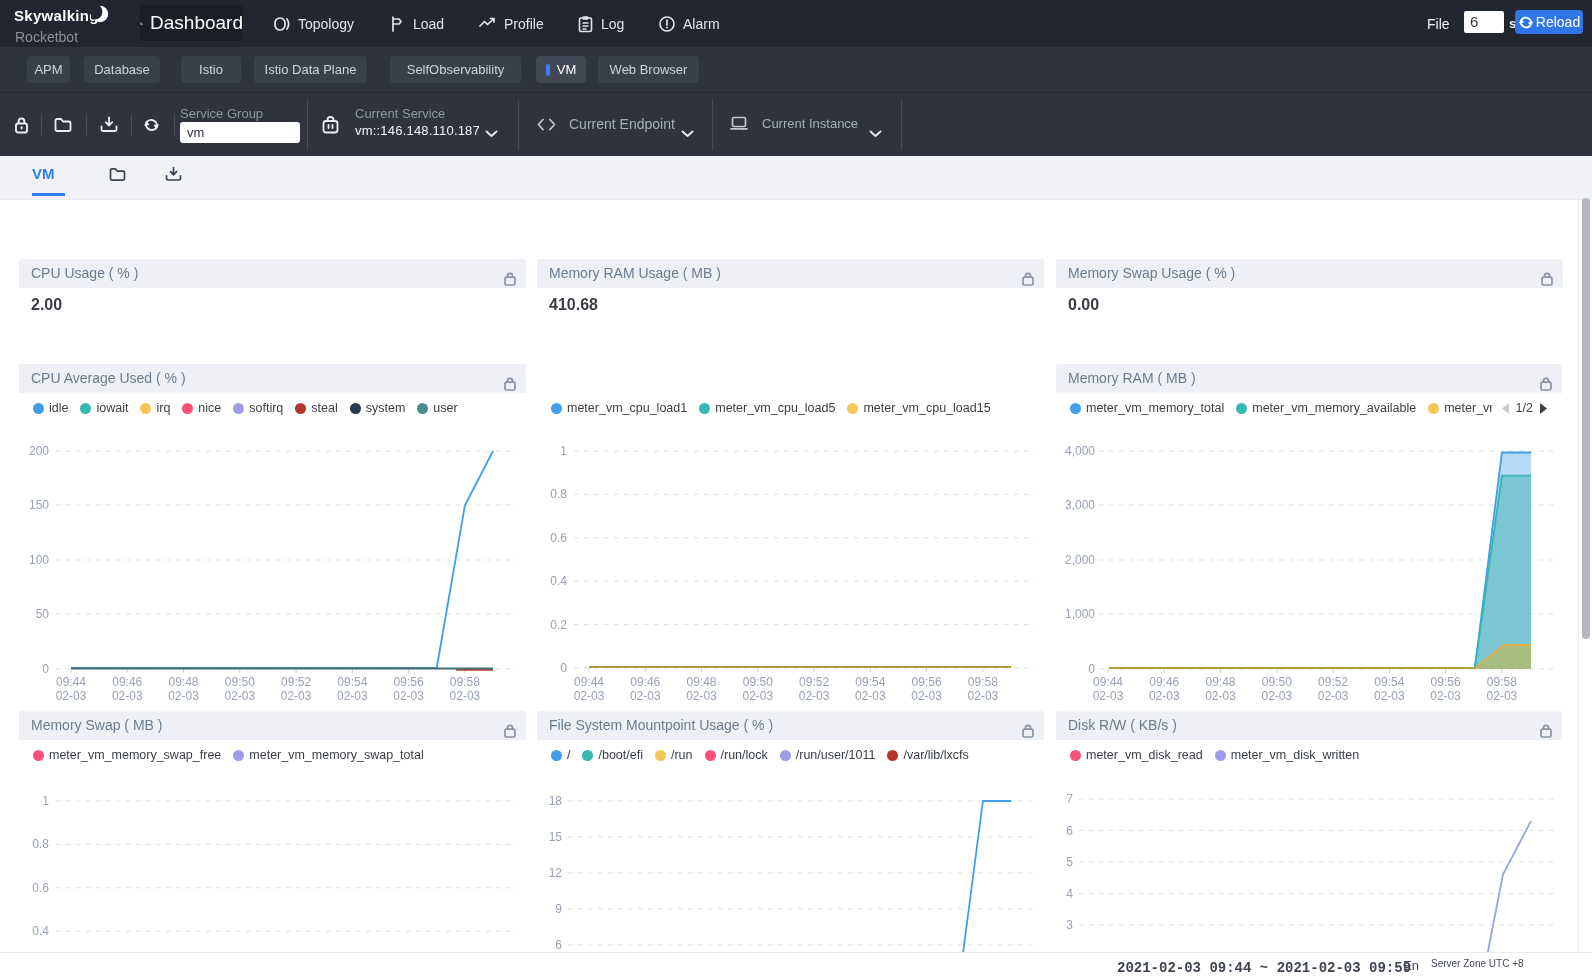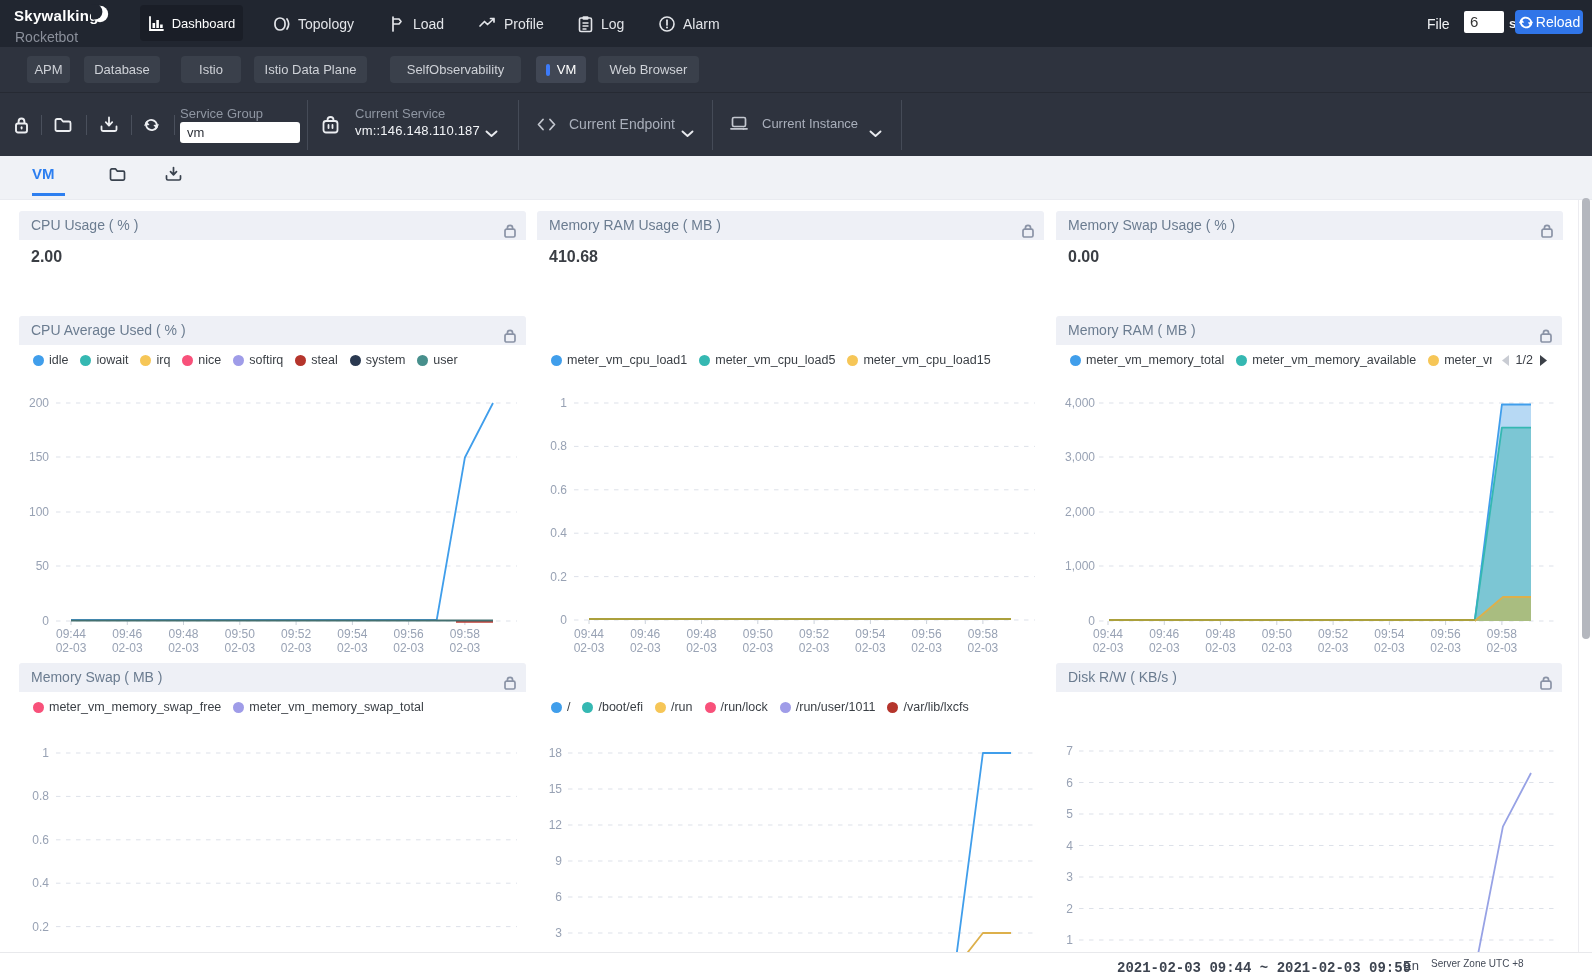--- a/index.html
+++ b/index.html
@@ -3,40 +3,40 @@
 <style>
 * { box-sizing: border-box; margin:0; padding:0; }
 html,body { width:1592px; height:980px; overflow:hidden; }
 body { font-family:"Liberation Sans",sans-serif; background:#fff; position:relative; }
 .abs { position:absolute; }
 
 .topbar { position:absolute; left:0; top:0; width:1592px; height:47px; background:#212630; }
 .logo-title { position:absolute; left:14px; top:7px; color:#fff; font-size:15px; font-weight:bold; letter-spacing:0.3px; }
 .logo-sub { position:absolute; left:15px; top:29px; color:#8b909b; font-size:14px; }
 .navitem { position:absolute; top:0; height:47px; display:flex; align-items:center; gap:7px; color:#e3e5e9; font-size:14px; }
-.navbtn { position:absolute; left:140px; top:5px; width:103px; height:36px; background:#1a1e27; border-radius:4px; display:flex; align-items:center; justify-content:center; gap:7px; color:#fff; font-size:13px; }
+.navbtn { position:absolute; left:140px; top:5px; width:103px; height:36px; background:#1a1e27; border-radius:4px; display:flex; align-items:center; justify-content:center; gap:7px; color:#fff; font-size:19px; }
 .auto-label { position:absolute; left:1427px; top:0; height:47px; display:flex; align-items:center; color:#f2f3f5; font-size:14px; }
 .auto-input { position:absolute; left:1464px; top:11px; width:40px; height:22px; background:#fff; border-radius:2px; font-size:15px; color:#333; padding-left:6px; line-height:22px; }
 .auto-s { position:absolute; left:1509px; top:0; height:47px; display:flex; align-items:center; color:#f2f3f5; font-size:13px; font-weight:bold; }
 .reload-btn { position:absolute; left:1515px; top:10px; width:68px; height:24px; background:#3075e8; border-radius:4px; display:flex; align-items:center; justify-content:center; gap:2px; color:#fff; font-size:14px; }
 
 .tabbar { position:absolute; left:0; top:47px; width:1592px; height:45px; background:#2e333e; }
 .pill { position:absolute; top:9px; height:27px; background:#3a404b; border-radius:4px; color:#ced1d7; font-size:13px; display:flex; align-items:center; justify-content:center; }
 .pill.active { background:#414754; color:#fff; }
 .vbar { display:inline-block; width:4px; height:12px; background:#3d7bfa; border-radius:2px; margin-right:7px; }
 
 .toolbar { position:absolute; left:0; top:92px; width:1592px; height:64px; background:#2e333e; border-top:1px solid #262a33; }
 .tsep-s { position:absolute; top:22px; width:1px; height:20px; background:#4a505c; }
 .tsep-t { position:absolute; top:7px; width:1px; height:50px; background:#454b57; }
 .tlabel { position:absolute; color:#8f96a2; font-size:13px; }
 .tvalue { position:absolute; color:#f2f4f7; font-size:13px; letter-spacing:0.2px; }
 .ginput { position:absolute; left:180px; top:29px; width:120px; height:21px; background:#fff; border-radius:3px; font-size:13px; color:#2c3038; padding-left:7px; line-height:21px; }
 
 .vmrow { position:absolute; left:0; top:156px; width:1592px; height:44px; background:#f0f2f6; border-bottom:1px solid #e9ebf0; }
-.card { position:absolute; background:#fff; }
+.card { position:absolute; background:#fff;margin-top:48px; }
 .chead { position:absolute; left:0; top:0; right:0; height:29px; background:#eef0f6; border-radius:3px 3px 0 0; color:#6b7c90; font-size:14px; line-height:29px; padding-left:12px; }
 .legend { position:absolute; left:0; right:0; display:flex; align-items:center; font-size:12.5px; color:#3a3f45; }
 .litem { display:flex; align-items:center; margin-right:12px; white-space:nowrap; }
 .ldot { width:11px; height:11px; border-radius:50%; margin-right:5px; flex:none; }
 .statval { position:absolute; left:12px; top:37px; font-size:16px; font-weight:bold; color:#3a3e44; }
 
 .footer { position:absolute; left:0; top:952px; width:1592px; height:28px; background:#fff; border-top:1px solid #e8e9ec; }
 .fdates { position:absolute; top:960px; left:1117px; font-family:Liberation Mono, monospace; font-weight:bold; font-size:14px; color:#3d4450; }
 .fen { position:absolute; top:958px; left:1403px; font-size:13px; color:#434a57; }
 .fsz { position:absolute; top:958px; left:1431px; font-size:10px; color:#434a57; }
@@ -395,20 +395,24 @@
       <text x="30" y="137.4" fill="#98a2b4" font-size="12" text-anchor="end">0.8</text>
       <line x1="37" y1="176.8" x2="498" y2="176.8" stroke="#dde1e9" stroke-width="1" stroke-dasharray="4.5 5.5"></line>
       <text x="30" y="180.8" fill="#98a2b4" font-size="12" text-anchor="end">0.6</text>
       <line x1="37" y1="220.2" x2="498" y2="220.2" stroke="#dde1e9" stroke-width="1" stroke-dasharray="4.5 5.5"></line>
       <text x="30" y="224.2" fill="#98a2b4" font-size="12" text-anchor="end">0.4</text>
       <line x1="37" y1="263.6" x2="498" y2="263.6" stroke="#dde1e9" stroke-width="1" stroke-dasharray="4.5 5.5"></line>
       <text x="30" y="267.6" fill="#98a2b4" font-size="12" text-anchor="end">0.2</text>
     </svg>
 </div>
 <div class="card" style="left:537px;top:663px;width:507px;height:289px;overflow:hidden;">
+<div class="chead">File System Mountpoint Usage ( % )<span style="position:absolute;right:10px;top:8px;"><svg width="12" height="14" viewBox="0 0 12 14" style="">
+          <rect x="1" y="5.2" width="10" height="7.8" rx="1.6" stroke="#8a93a6" stroke-width="1.7" fill="none"></rect>
+          <path d="M3.4 5.2 V4 a2.6 2.6 0 0 1 5.2 0 V5.2" stroke="#8a93a6" stroke-width="1.7" fill="none"></path>
+        </svg></span></div>
 <div class="legend" style="top:33px;height:22px;padding-left:14px;">
       <span class="litem"><span class="ldot" style="background:#409eeb"></span>/</span>
       <span class="litem"><span class="ldot" style="background:#35b8b2"></span>/boot/efi</span>
       <span class="litem"><span class="ldot" style="background:#f6c657"></span>/run</span>
       <span class="litem"><span class="ldot" style="background:#f8517a"></span>/run/lock</span>
       <span class="litem"><span class="ldot" style="background:#9f9ce8"></span>/run/user/1011</span>
       <span class="litem"><span class="ldot" style="background:#b5352c"></span>/var/lib/lxcfs</span>
     </div>
 <svg width="507" height="289" viewBox="0 0 507 289" style="position:absolute;left:0;top:0;">
       <line x1="31" y1="90" x2="498" y2="90" stroke="#dde1e9" stroke-width="1" stroke-dasharray="4.5 5.5"></line>
@@ -425,20 +429,24 @@
       <text x="25" y="274" fill="#98a2b4" font-size="12" text-anchor="end">3</text>
       <polyline points="417.7,306.0 445.9,90.0 474.0,90.0" stroke="#409eeb" stroke-width="1.8" fill="none" stroke-linejoin="round"></polyline>
       <polyline points="417.7,306.0 445.9,270.0 474.0,270.0" stroke="#ddb04b" stroke-width="1.8" fill="none" stroke-linejoin="round"></polyline>
     </svg>
 </div>
 <div class="card" style="left:1056px;top:663px;width:506px;height:289px;overflow:hidden;">
 <div class="chead">Disk R/W ( KB/s )<span style="position:absolute;right:10px;top:8px;"><svg width="12" height="14" viewBox="0 0 12 14" style="">
           <rect x="1" y="5.2" width="10" height="7.8" rx="1.6" stroke="#8a93a6" stroke-width="1.7" fill="none"></rect>
           <path d="M3.4 5.2 V4 a2.6 2.6 0 0 1 5.2 0 V5.2" stroke="#8a93a6" stroke-width="1.7" fill="none"></path>
         </svg></span></div>
+<div class="legend" style="top:33px;height:22px;padding-left:14px;">
+      <span class="litem"><span class="ldot" style="background:#f8517a"></span>meter_vm_disk_read</span>
+      <span class="litem"><span class="ldot" style="background:#9f9ce8"></span>meter_vm_disk_written</span>
+    </div>
 <svg width="506" height="289" viewBox="0 0 506 289" style="position:absolute;left:0;top:0;">
       <line x1="23" y1="88" x2="499" y2="88" stroke="#dde1e9" stroke-width="1" stroke-dasharray="4.5 5.5"></line>
       <text x="17" y="92" fill="#98a2b4" font-size="12" text-anchor="end">7</text>
       <line x1="23" y1="119.5" x2="499" y2="119.5" stroke="#dde1e9" stroke-width="1" stroke-dasharray="4.5 5.5"></line>
       <text x="17" y="123.5" fill="#98a2b4" font-size="12" text-anchor="end">6</text>
       <line x1="23" y1="151" x2="499" y2="151" stroke="#dde1e9" stroke-width="1" stroke-dasharray="4.5 5.5"></line>
       <text x="17" y="155" fill="#98a2b4" font-size="12" text-anchor="end">5</text>
       <line x1="23" y1="182.5" x2="499" y2="182.5" stroke="#dde1e9" stroke-width="1" stroke-dasharray="4.5 5.5"></line>
       <text x="17" y="186.5" fill="#98a2b4" font-size="12" text-anchor="end">4</text>
       <line x1="23" y1="214" x2="499" y2="214" stroke="#dde1e9" stroke-width="1" stroke-dasharray="4.5 5.5"></line>

